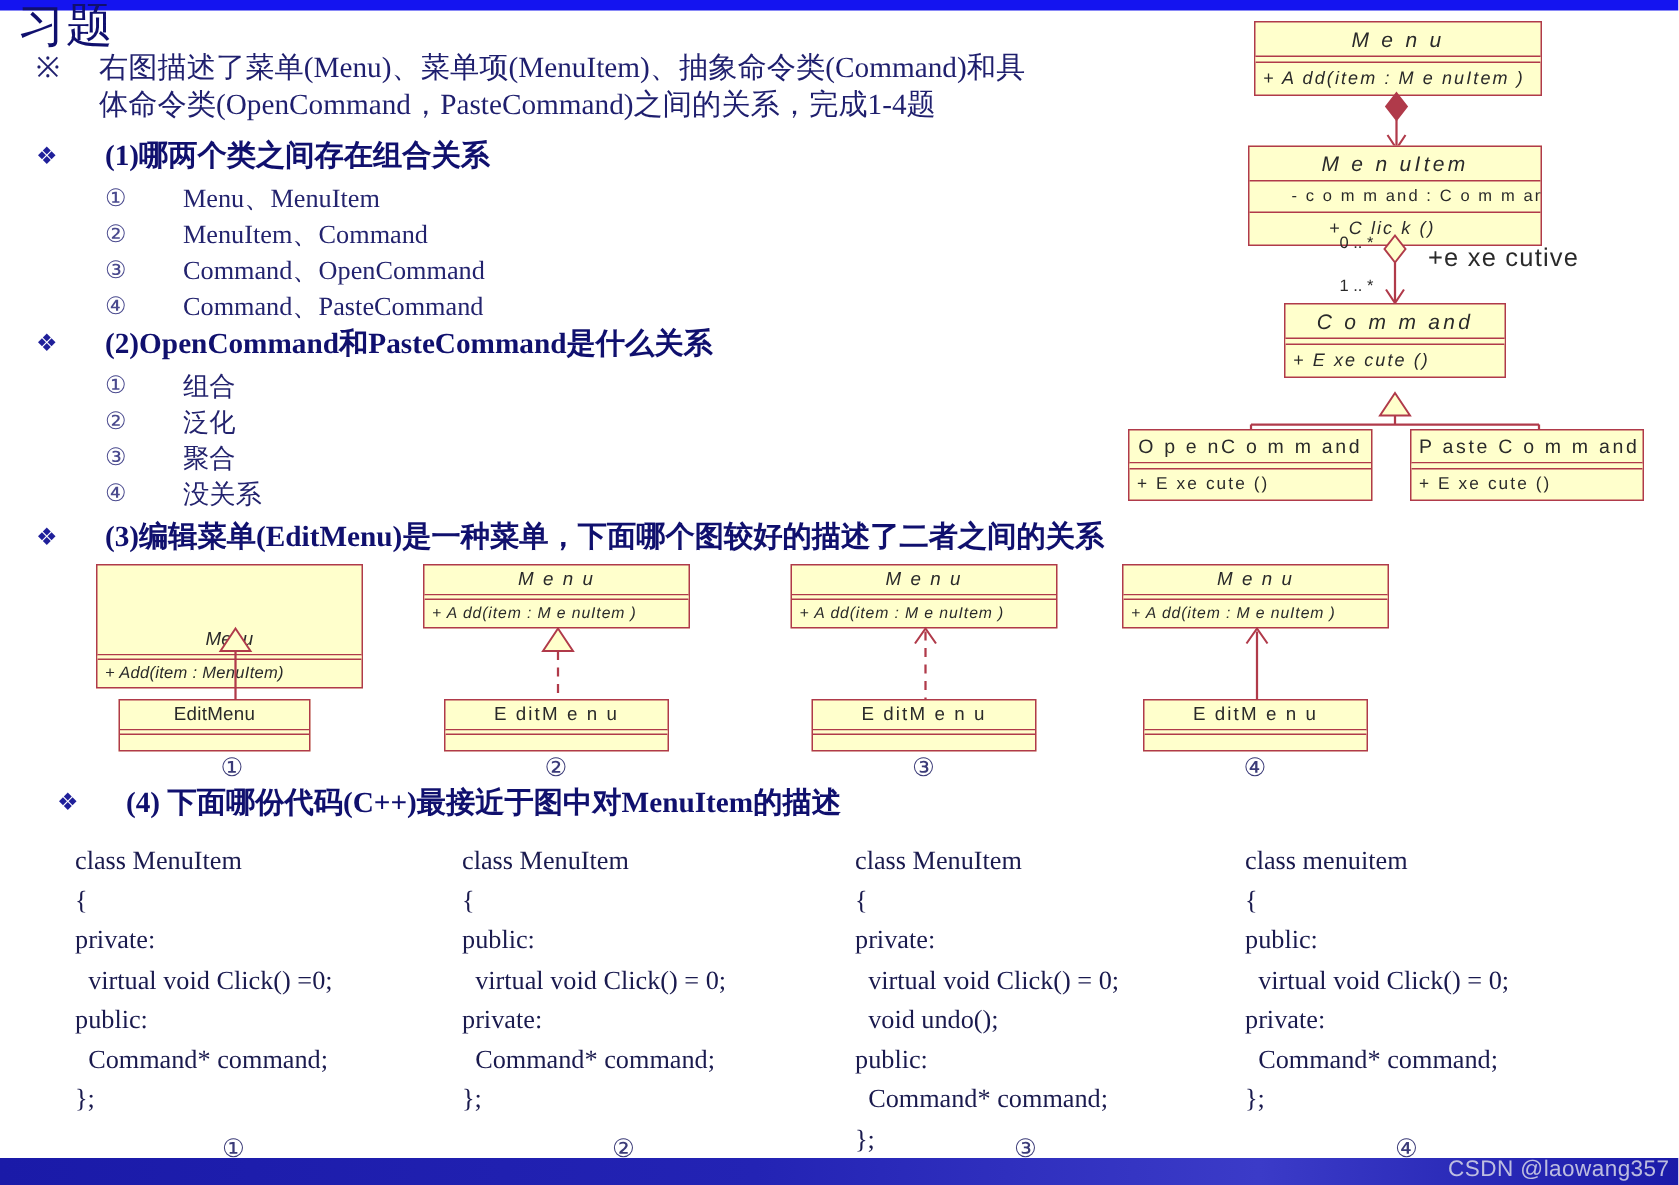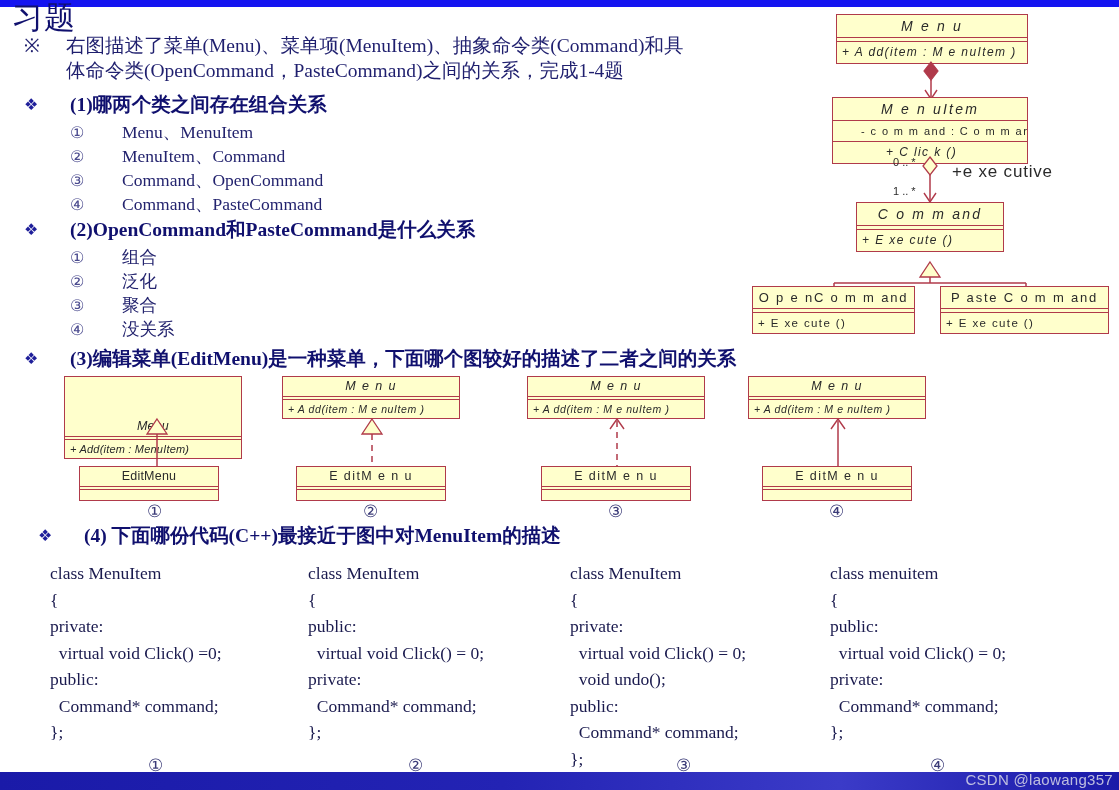--- a/index.html
+++ b/index.html
@@ -273,36 +273,36 @@
     <line x1="84" y1="33" x2="84" y2="40" stroke="#b03a4a" stroke-width="1.5"></line>
     <line x1="276" y1="33" x2="276" y2="40" stroke="#b03a4a" stroke-width="1.5"></line>
   </svg>
 
   <div class="uml-box" style="left:752px; top:286px; width:163px;">
     <div class="uml-row uml-name plain" style="font-size:13px; line-height:19px; letter-spacing:1.8px;">O p e nC o m m and</div>
     <div class="uml-sep"></div>
     <div class="uml-row uml-op" style="font-size:11.5px; line-height:18px; font-style:normal;">+   E xe cute ()</div>
   </div>
 
-  <div class="uml-box" style="left:940px; top:286px; width:169px;">
+  <div class="uml-box" style="left:940px; top:286px; width:156px;">
     <div class="uml-row uml-name plain" style="font-size:13px; line-height:19px; letter-spacing:1.8px;">P aste C o m m and</div>
     <div class="uml-sep"></div>
     <div class="uml-row uml-op" style="font-size:11.5px; line-height:18px; font-style:normal;">+   E xe cute ()</div>
   </div>
 
   <div class="uml-box" style="left:64px; top:376px; width:178px;">
     <div class="uml-row uml-name" style="font-size:12.5px; line-height:17px; letter-spacing:0.2px;margin-top:40px;">Menu</div>
     <div class="uml-sep" style="height:3px;"></div>
     <div class="uml-row uml-op tight" style="font-size:11px; line-height:16px;">+ Add(item : MenuItem)</div>
   </div>
   <svg style="position:absolute; left:140px; top:419px; width:40px; height:48px;">
     <polygon points="17,0 27,15 7,15" fill="#ffffcc" stroke="#b03a4a" stroke-width="1.3"></polygon>
     <line x1="17" y1="15" x2="17" y2="48" stroke="#b03a4a" stroke-width="1.5"></line>
   </svg>
-  <div class="uml-box" style="left:79px; top:466px; width:140px;">
+  <div class="uml-box" style="left:79px; top:466px; width:128px;">
     <div class="uml-row uml-name plain" style="font-size:12.5px; line-height:17px; letter-spacing:0.2px;">EditMenu</div>
     <div class="uml-sep" style="height:3px;"></div>
     <div class="uml-row" style="height:10px;"></div>
   </div>
   <div class="circ-num" style="left:147px; top:501px;">①</div>
 
   <div class="uml-box" style="left:282px; top:376px; width:178px;">
     <div class="uml-row uml-name" style="font-size:12.5px; line-height:17px; letter-spacing:1.4px;">M e n u</div>
     <div class="uml-sep" style="height:3px;"></div>
     <div class="uml-row uml-op" style="font-size:10.5px; line-height:16px; letter-spacing:0.6px;">+   A dd(item   :   M e nuItem )</div>

